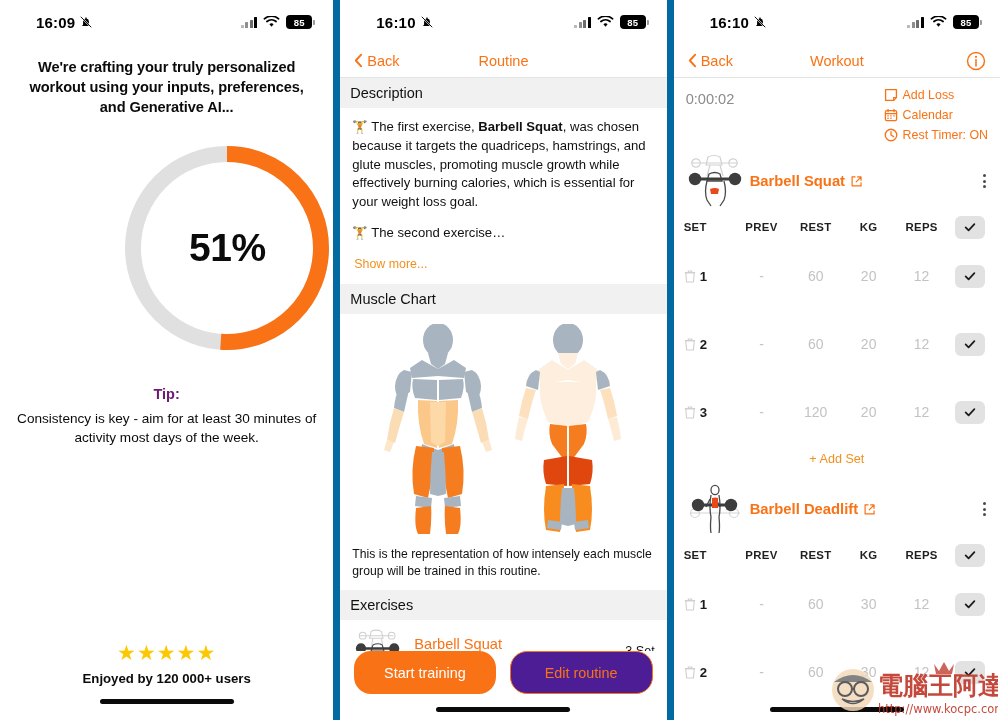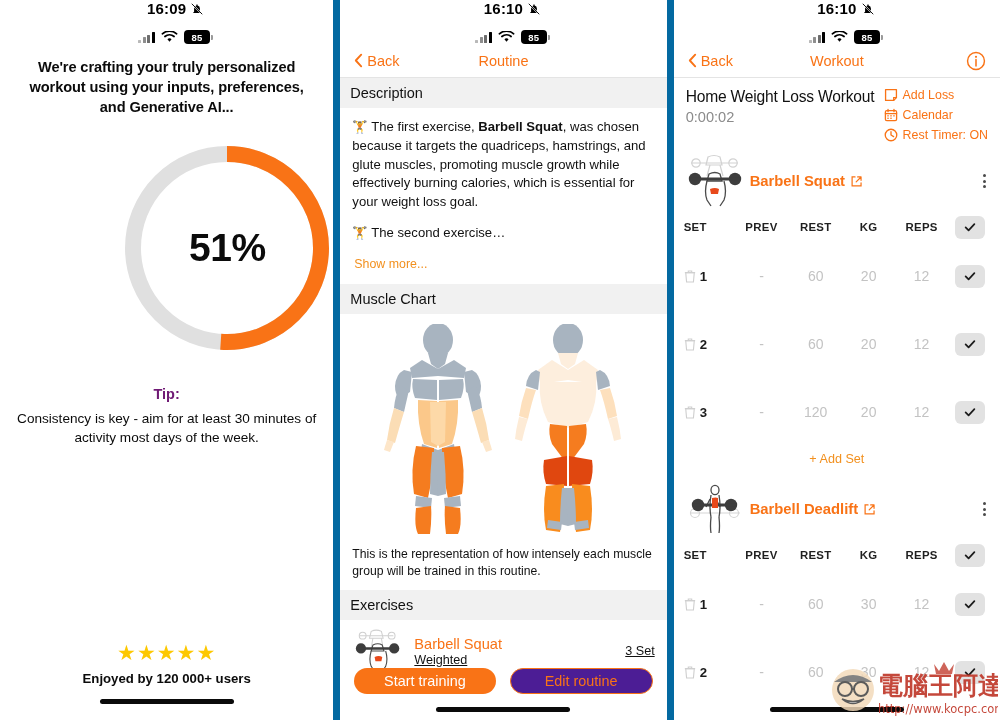--- a/index.html
+++ b/index.html
@@ -9,21 +9,21 @@
     font-family: "Liberation Sans", sans-serif;
     overflow: hidden;
   }
   .shell { position: relative; width: 1000px; height: 720px; display: flex; }
   .panel { position: relative; width: 333.33px; height: 720px; background: #fff; overflow: hidden; }
   .panel + .panel { border-left: 7px solid #0369a1; }
 
   
   .statusbar {
     height: 44px; display: flex; align-items: center;
-    padding: 0 18px 0 36px; justify-content: space-between; flex-direction: column;
+    padding: 0 18px 0 36px; justify-content: space-between;
   }
   .sb-left { display: flex; align-items: center; gap: 4px; font-size: 15px; font-weight: 700; letter-spacing: .2px; color: #000; }
   .sb-right { display: flex; align-items: center; gap: 6px; }
   .bell-off { width: 14px; height: 14px; }
   .sigbars { display: flex; align-items: flex-end; gap: 1.5px; height: 11px; }
   .sigbars i { display: block; width: 3px; background: #000; border-radius: .5px; }
   .sigbars i:nth-child(1) { height: 3px; background: #b9b9b9; }
   .sigbars i:nth-child(2) { height: 5.5px; background: #8e8e8e; }
   .sigbars i:nth-child(3) { height: 8px; background: #6d6d6d; }
   .sigbars i:nth-child(4) { height: 11px; background: #000; }
@@ -90,21 +90,21 @@
   .ex-name { color: #f97316; font-size: 14.6px; }
   .ex-sub { font-size: 12.6px; color: #111; margin-top: 1px; text-decoration: underline; }
   .ex-sets { font-size: 12.6px; color: #111; text-decoration: underline; }
 
   .p2-foot {
     position: absolute; left: 0; right: 0; bottom: 0; background: #fff;
     padding: 0 14px 8px;
   }
   .btn-row { display: flex; gap: 14px; }
   .btn {
-    flex: 1; height: 26px; border-radius: 17px; display: flex; align-items: center;
+    flex: 1; height: 43px; border-radius: 17px; display: flex; align-items: center;
     justify-content: center; font-size: 14.4px;
   }
   .btn-primary { background: #f97316; color: #fff; }
   .btn-ghost { background: #4c1d95; color: #f97316; border: 1.4px solid #f97316; }
 
   
   .w-head { display: flex; padding: 10px 12px 0; }
   .w-head-left { flex: 1; }
   .w-title { font-size: 15.6px; color: #111; letter-spacing: -.2px; }
   .w-timer { font-size: 14.6px; color: #8b8b8b; margin-top: 3px; }
@@ -432,21 +432,20 @@
       <div class="nav-title">Workout</div>
       <svg class="nav-info" viewBox="0 0 22 22">
         <circle cx="11" cy="11" r="9.3" fill="none" stroke="#f97316" stroke-width="1.6"></circle>
         <circle cx="11" cy="6.4" r="1.2" fill="#f97316"></circle>
         <path d="M11 9.5v7" stroke="#f97316" stroke-width="1.7" stroke-linecap="round"></path>
       </svg>
     </div>
 
     <div class="w-head">
       <div class="w-head-left">
-        <div class="w-title">Home Weight Loss Workout</div>
         <div class="w-timer">0:00:02</div>
       </div>
       <div class="w-actions">
         <div class="w-act">
           <svg width="14" height="14" viewBox="0 0 16 16">
             <path d="M1.8 1.8h12.4v9.2l-3.2 3.2H1.8z" fill="none" stroke="#f97316" stroke-width="1.5" stroke-linejoin="round"></path>
             <path d="M14.2 11h-3.2v3.2" fill="none" stroke="#f97316" stroke-width="1.3"></path>
           </svg>
           <span>Add Loss</span>
         </div>

